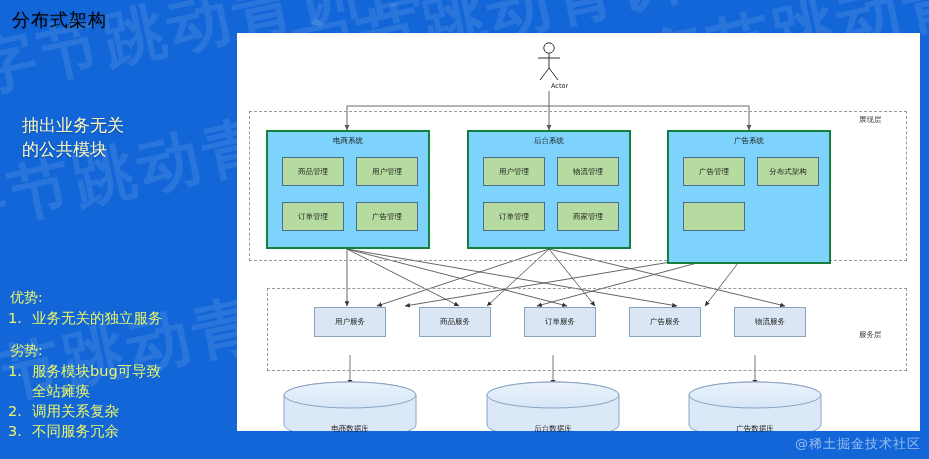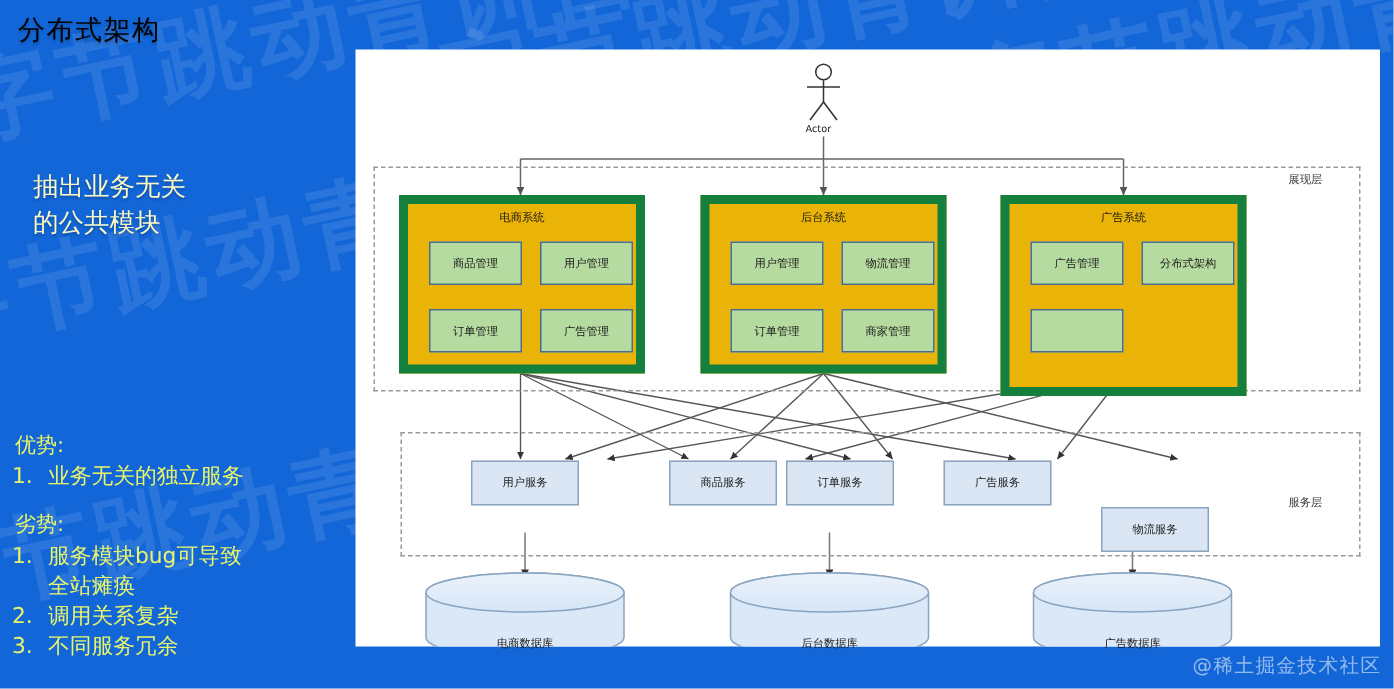--- a/index.html
+++ b/index.html
@@ -54,21 +54,21 @@
   
   .layer-box{
     position:absolute;border:1px dashed #9a9a9a;box-sizing:border-box;
   }
   .layer-label{
     position:absolute;font-size:7.5px;color:#3a3a3a;white-space:nowrap;
   }
   
   .sys{
     position:absolute;box-sizing:border-box;
-    background:#eab308;border:6px solid #15803d;
+    background:#7dd3fc;border:2px solid #15803d;
   }
   .sys-title{
     position:absolute;left:0;right:0;top:4px;text-align:center;
     font-size:7.5px;color:#1b1b1b;
   }
   .mod{
     position:absolute;box-sizing:border-box;
     background:#b6dba0;border:1px solid #4a6d8c;
     display:flex;align-items:center;justify-content:center;
     font-size:7.5px;color:#1b1b1b;
@@ -81,21 +81,21 @@
     display:flex;align-items:center;justify-content:center;
     font-size:7.5px;color:#1b1b1b;
   }
   
   .db{position:absolute;margin-top:18px;}
   .db .db-label{
     position:absolute;left:0;right:0;top:50%;transform:translateY(-40%);
     text-align:center;font-size:7.5px;color:#1b1b1b;
   }
   .actor-label{
-    position:absolute;font-size:6.5px;color:#222;white-space:nowrap;
+    position:absolute;font-size:6.5px;color:#222;white-space:nowrap;margin-left:14px;
   }
   
   .site-wm{
     position:absolute;right:8px;bottom:6px;
     color:rgba(255,255,255,0.55);font-size:13px;letter-spacing:1px;
   }
 </style>
 </head>
 <body>
 
@@ -244,24 +244,24 @@
       <div class="sys-title">广告系统</div>
       <div class="mod" style="left:14px;top:25px;width:62px;height:29px;">广告管理</div>
       <div class="mod" style="left:88px;top:25px;width:62px;height:29px;">分布式架构</div>
       <div class="mod faint" style="left:14px;top:70px;width:62px;height:29px;"></div>
     </div>
 
     <div class="layer-box" style="left:30px;top:255px;width:640px;height:83px;"></div>
     <div class="layer-label" style="left:622px;top:297px;">服务层</div>
 
     <div class="svc" style="left:77px;top:274px;width:72px;height:30px;">用户服务</div>
-    <div class="svc" style="left:182px;top:274px;width:72px;height:30px;margin-left:27px;">商品服务</div>
+    <div class="svc" style="left:182px;top:274px;width:72px;height:30px;">商品服务</div>
     <div class="svc" style="left:287px;top:274px;width:72px;height:30px;">订单服务</div>
     <div class="svc" style="left:392px;top:274px;width:72px;height:30px;">广告服务</div>
-    <div class="svc" style="left:497px;top:274px;width:72px;height:30px;margin-top:31px;">物流服务</div>
+    <div class="svc" style="left:497px;top:274px;width:72px;height:30px;">物流服务</div>
 
     <div class="db" style="left:47px;top:349px;width:132px;height:56px;">
       <div class="db-label">电商数据库</div>
     </div>
     <div class="db" style="left:452px;top:349px;width:132px;height:56px;">
       <div class="db-label">广告数据库</div>
     </div>
     <div class="db" style="left:250px;top:349px;width:132px;height:56px;">
       <div class="db-label">后台数据库</div>
     </div>

